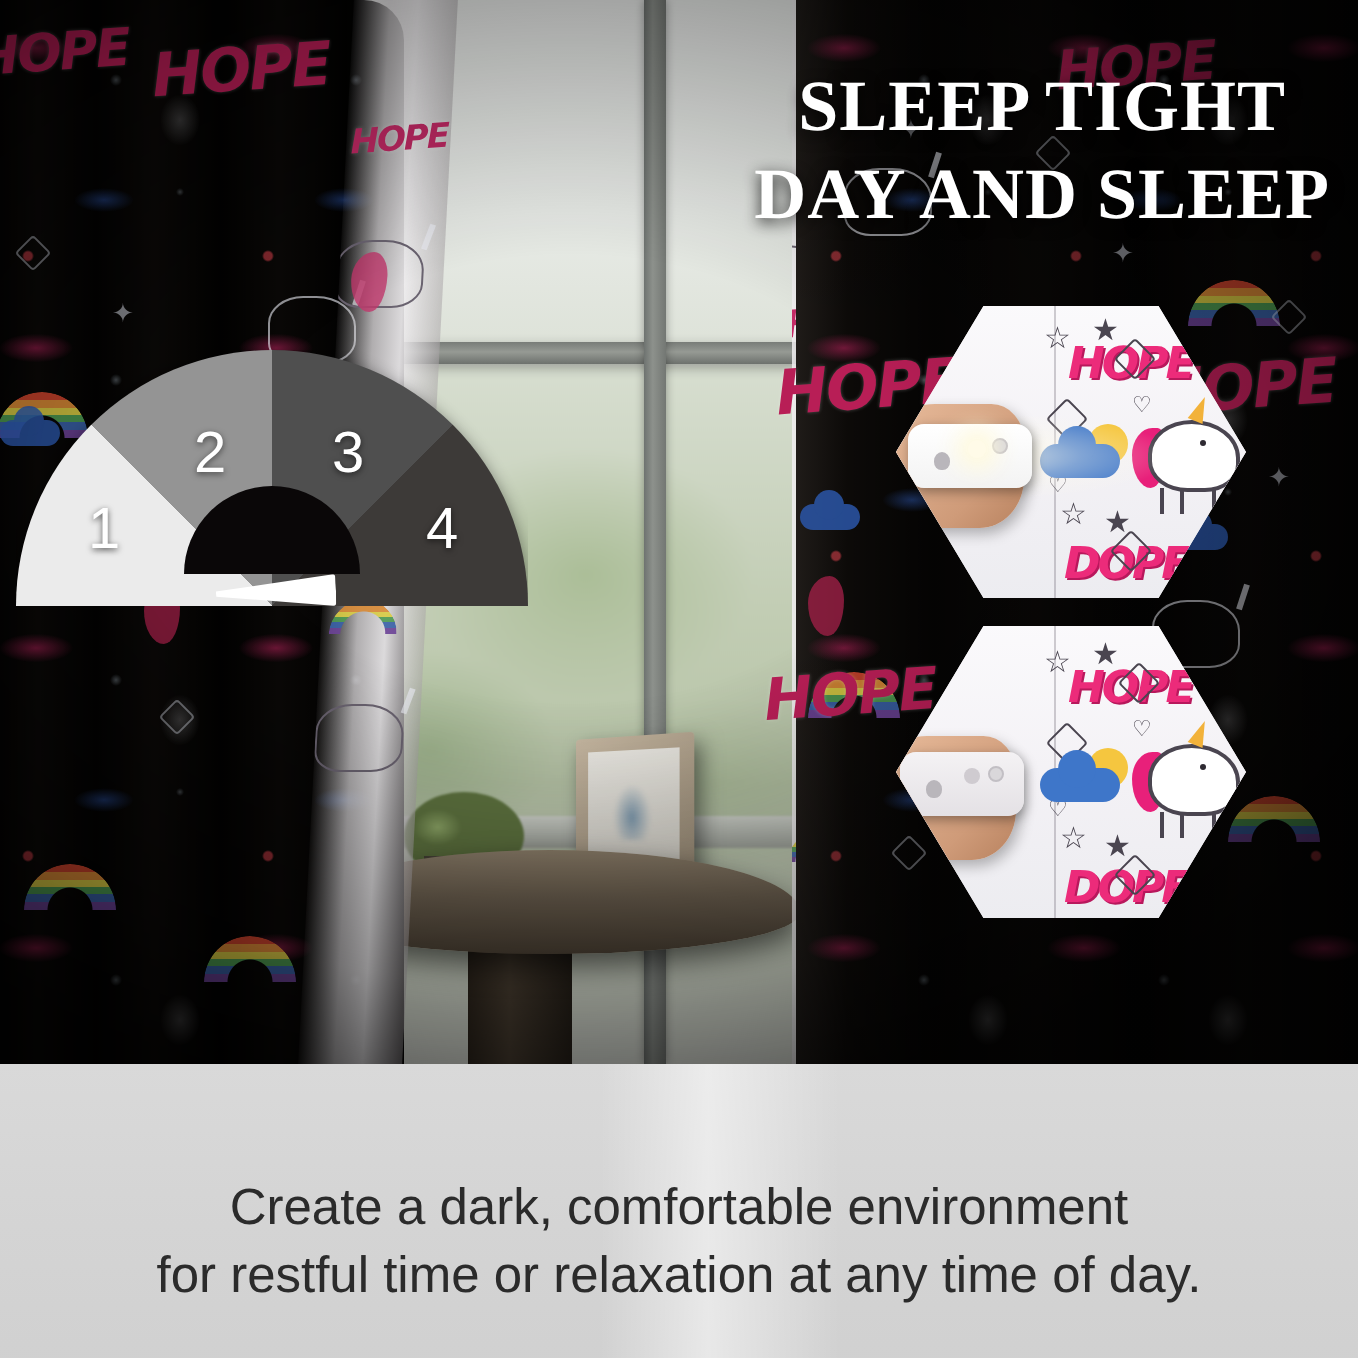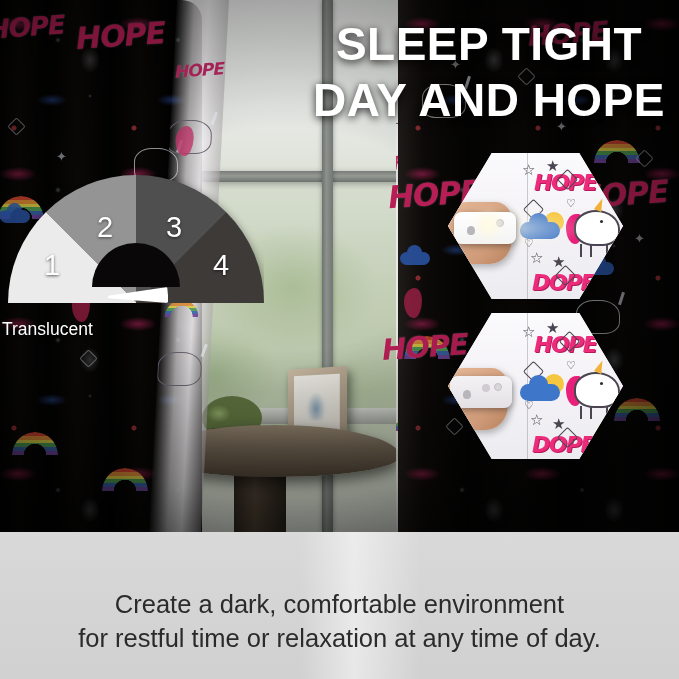--- a/index.html
+++ b/index.html
@@ -267,29 +267,30 @@
   .shade { position: absolute; inset: 0; pointer-events: none; }
   .vignette {
     position: absolute; inset: 0;
     background: radial-gradient(ellipse 70% 60% at 42% 45%,
       rgba(0,0,0,0) 35%, rgba(0,0,0,.35) 80%, rgba(0,0,0,.62) 100%);
   }
 
   
   .headline {
     position: absolute;
-    right: 14px; top: 16px;
+    right: 14px; top: 32px;
     text-align: center;
     color: #ffffff;
     font-weight: 700;
-    font-size: 46px;
+    font-size: 36px;
     line-height: 1.22;
     letter-spacing: .5px;
     text-shadow: 0 2px 8px rgba(0,0,0,.85);
     white-space: nowrap;
+    font-family: Liberation Serif, serif;
   }
 
   
   .gauge {
     position: absolute;
     left: 8px; top: 175px;
     width: 256px; height: 132px;
   }
   .gauge-fan {
     position: absolute;
@@ -598,33 +599,32 @@
       <div class="doodle-diamond" style="left:122px; top:70px;"></div>
       <div class="doodle-diamond" style="left:240px; top:152px;"></div>
       <div class="doodle-diamond" style="left:50px; top:420px;"></div>
     </div>
 
     <div class="vignette shade"></div>
   </div>
 
   <div class="headline">
     <div>SLEEP TIGHT</div>
-    <div>DAY AND HOPE</div>
+    <div>DAY AND SLEEP</div>
   </div>
 
   <div class="gauge">
     <div class="gauge-fan"></div>
     <div class="gauge-num n1">1</div>
     <div class="gauge-num n2">2</div>
     <div class="gauge-num n3">3</div>
     <div class="gauge-num n4">4</div>
     <div class="gauge-hub"></div>
     <div class="gauge-needle"></div>
   </div>
-  <div class="gauge-label label-left">Translucent</div>
 
   <div class="hex hex-top">
     <div class="hex-fabric"></div>
     <div class="hex-seam"></div>
 
     <div class="hx-hope" style="left:86px; top:20px; font-size:22px;">HOPE</div>
     <div class="hx-hope" style="left:84px; top:120px; font-size:22px;">DOPE</div>
 
     <div class="hx-diamond" style="left:112px; top:22px;"></div>
     <div class="hx-diamond" style="left:78px; top:52px;"></div>

